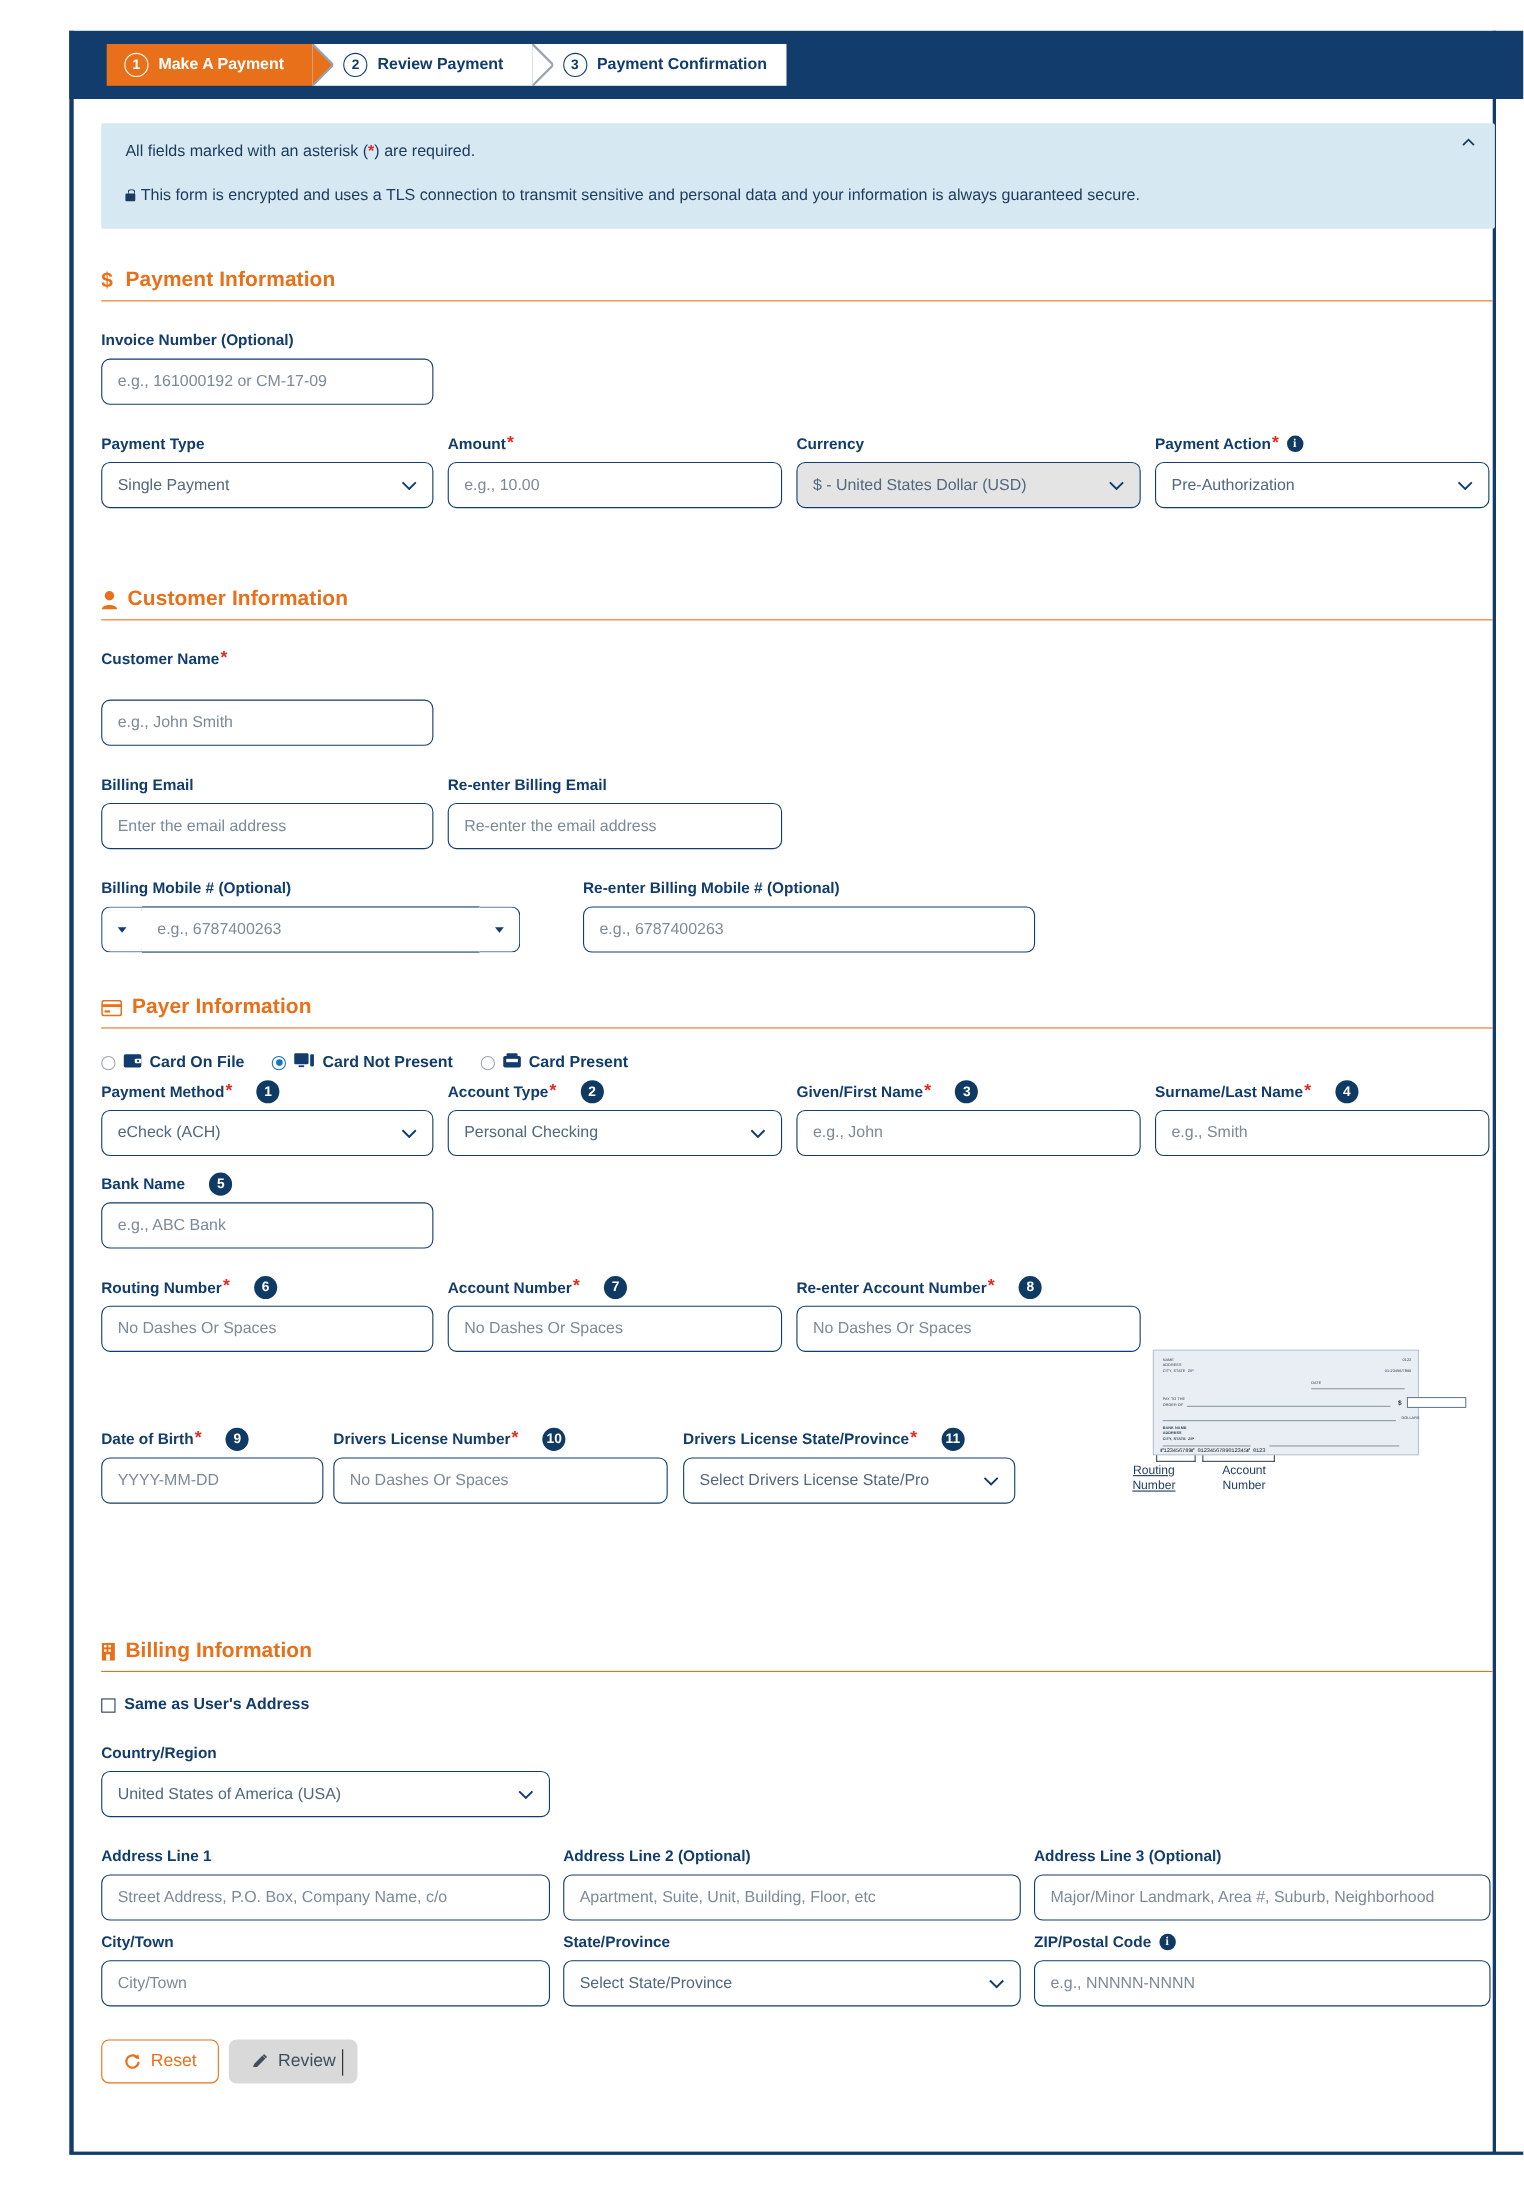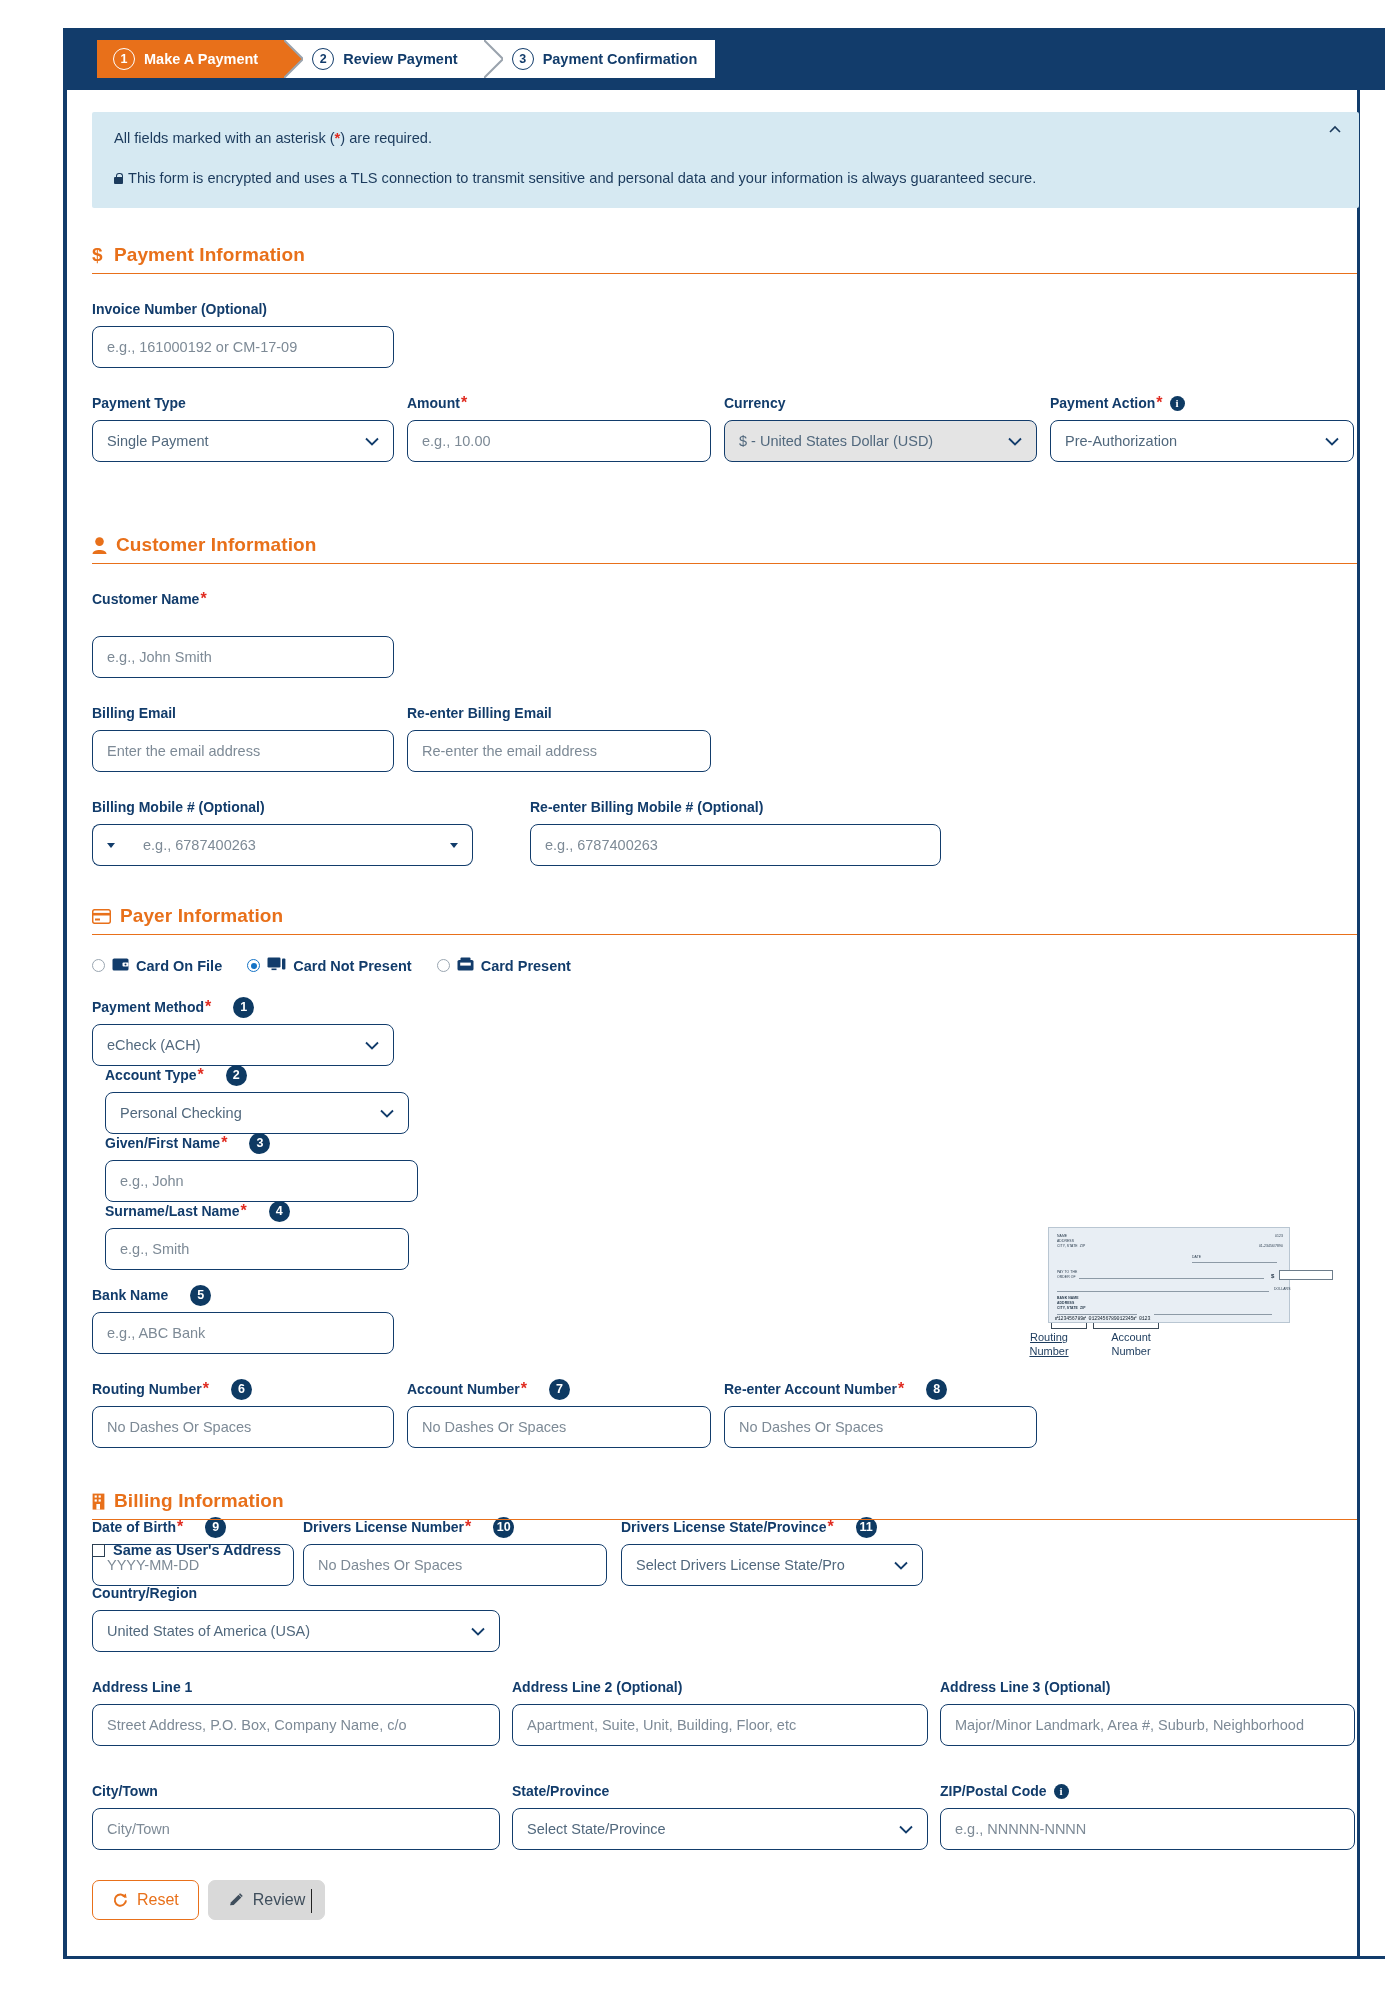--- a/index.html
+++ b/index.html
@@ -359,21 +359,21 @@
           <svg width="17" height="14" viewBox="0 0 17 14">
               <rect x="0.5" y="3" width="16" height="10.5" rx="1.6" fill="#123c6b"></rect>
               <rect x="3.5" y="0.5" width="10" height="3.2" rx="1" fill="#123c6b"></rect>
               <rect x="3.2" y="5.6" width="10.6" height="3" fill="#fff"></rect>
             </svg>
         </span>
         <span>Card Present</span>
       </div>
     </div>
 
-    <div class="row" style="margin-top:24px;flex-direction:column;">
+    <div class="row" style="margin-top:8px;">
       <div class="fld" style="width:302px;">
         <div class="lbl">
           <span>Payment Method</span>
             <span class="req">*</span>
           <span class="badge">1</span>
         </div>
         <div class="ctrl val sel">
           <span>eCheck (ACH)</span>
           <svg class="caret-dn" viewBox="0 0 14 9">
               <polyline points="1,1.5 7,7.5 13,1.5" fill="none" stroke="#123c6b" stroke-width="1.8"></polyline>
@@ -551,21 +551,21 @@
       <div class="fld" style="width:416px; margin-left:12px;justify-content:space-between;">
         <div class="lbl">Address Line 2 (Optional)</div>
         <div class="ctrl">Apartment, Suite, Unit, Building, Floor, etc</div>
       </div>
       <div class="fld" style="width:415px; margin-left:12px;">
         <div class="lbl">Address Line 3 (Optional)</div>
         <div class="ctrl" style="overflow:hidden; white-space:nowrap;">Major/Minor Landmark, Area #, Suburb, Neighborhood</div>
       </div>
     </div>
 
-    <div class="row" style="margin-top:36px;align-items:flex-end;">
+    <div class="row" style="margin-top:10px;align-items:flex-end;">
       <div class="fld" style="width:408px;">
         <div class="lbl">City/Town</div>
         <div class="ctrl">City/Town</div>
       </div>
       <div class="fld" style="width:416px; margin-left:12px;">
         <div class="lbl">State/Province</div>
         <div class="ctrl val sel">
           <span>Select State/Province</span>
           <svg class="caret-dn" viewBox="0 0 14 9">
               <polyline points="1,1.5 7,7.5 13,1.5" fill="none" stroke="#123c6b" stroke-width="1.8"></polyline>

